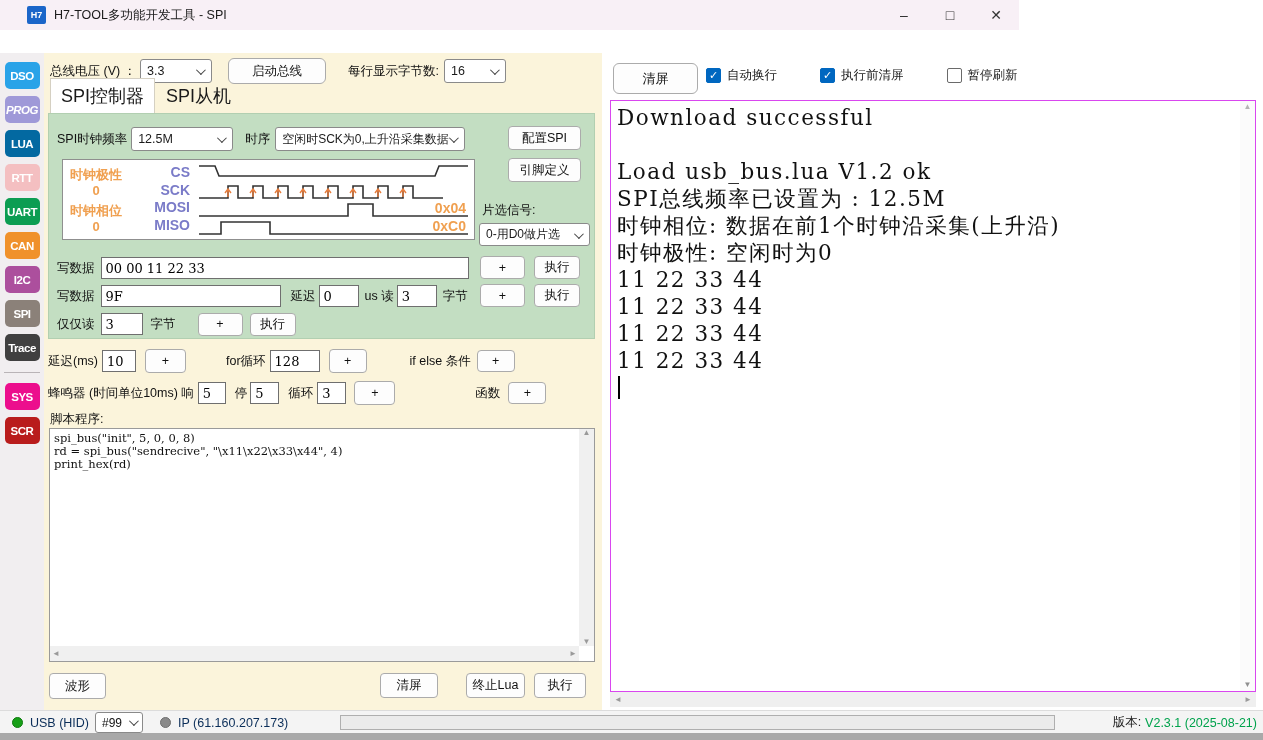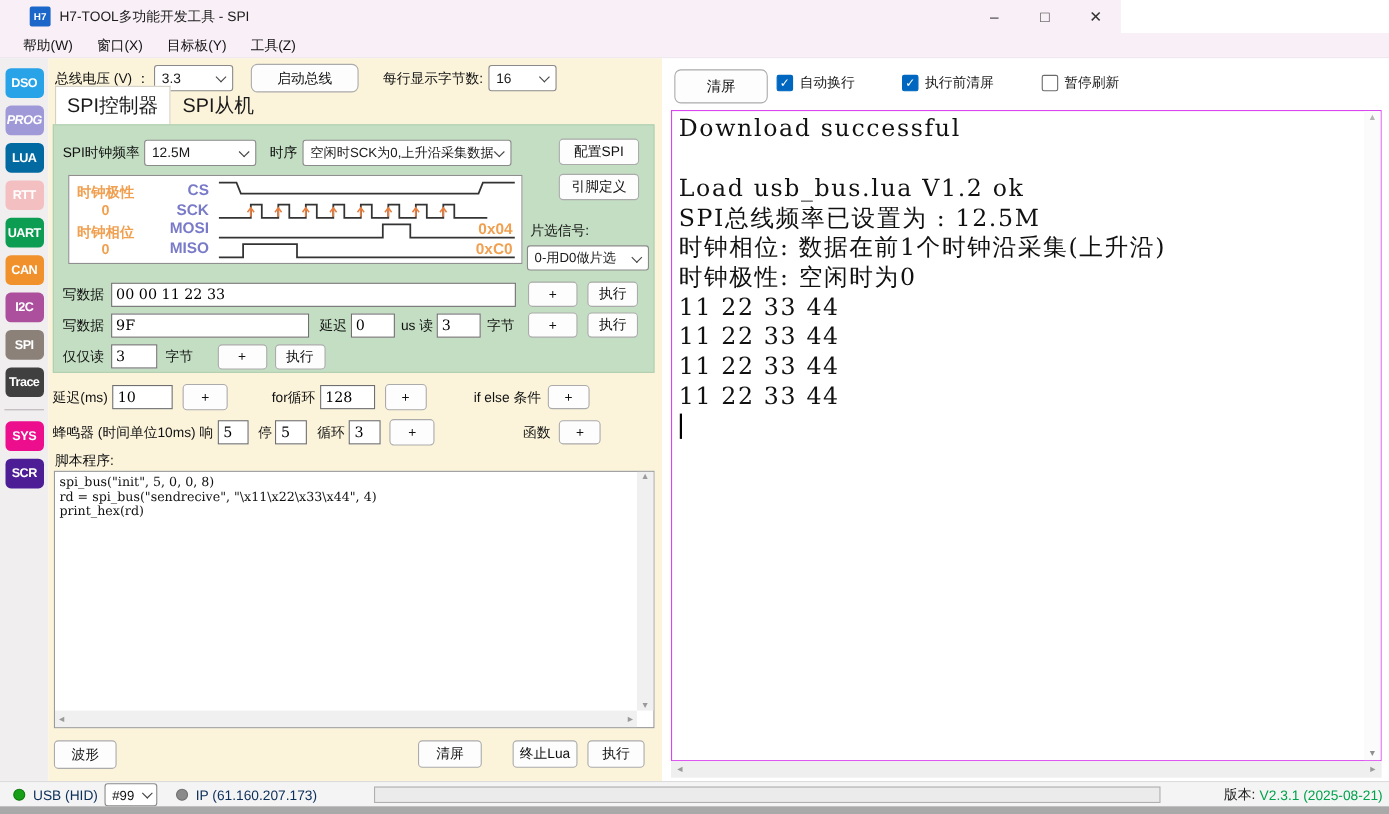--- a/index.html
+++ b/index.html
@@ -93,40 +93,34 @@
   <div class="titlebar">
     <div class="app-icon">H7</div>
     <div class="title-text">H7-TOOL多功能开发工具 - SPI</div>
     <div class="win-controls">
       <div class="win-btn">–</div>
       <div class="win-btn">□</div>
       <div class="win-btn">✕</div>
     </div>
   </div>
 
-  <div class="menubar">
-    <div class="menu-item">帮助(W)</div>
-    <div class="menu-item">窗口(X)</div>
-    <div class="menu-item">目标板(Y)</div>
-    <div class="menu-item">工具(Z)</div>
-  </div>
 
   <div class="sidebar" id="sidebar">
       <div class="side-item" style="background: rgb(41, 163, 232);">DSO</div>
       <div class="side-item" style="background: rgb(159, 153, 216); font-style: italic;">PROG</div>
       <div class="side-item" style="background: #0369a1;">LUA</div>
       <div class="side-item" style="background: rgb(244, 191, 193);">RTT</div>
       <div class="side-item" style="background: rgb(12, 157, 82);">UART</div>
       <div class="side-item" style="background: rgb(240, 145, 43);">CAN</div>
       <div class="side-item" style="background: rgb(172, 79, 157);">I2C</div>
       <div class="side-item" style="background: rgb(139, 129, 121);">SPI</div>
       <div class="side-item" style="background: #404040;">Trace</div>
       <div class="side-divider"></div>
       <div class="side-item" style="background: rgb(236, 14, 141);">SYS</div>
-      <div class="side-item" style="background: #4c1d95;">SCR</div>
+      <div class="side-item" style="background: #b91c1c;">SCR</div>
     </div>
 
   <div class="left-panel">
 
     <div class="topbar">
       <span class="label">总线电压 (V) ：</span>
       <div class="sel" style="width:72px; margin-left:4px;">
         <span>3.3</span>
           <span class="chev"></span>
       </div>
@@ -225,21 +219,21 @@
         <span class="label">仅仅读</span>
         <input class="smallin" style="margin-left: 6px; width: 42px;" value="3">
         <span class="label" style="margin-left:8px;">字节</span>
         <div class="btn" style="width:45px; height:23px; margin-left:22px;">+</div>
         <div class="btn" style="width:46px; height:23px; margin-left:7px;">执行</div>
       </div>
     </div>
 
     <div class="ctrl-row" style="top:295px; width:548px;">
       <span class="label">延迟(ms)</span>
-      <input class="smallin" style="width: 55px; margin-left: 4px;" value="10">
+      <input class="smallin" style="width: 34px; margin-left: 4px;" value="10">
       <div class="btn" style="width:41px; height:24px; margin-left:9px;">+</div>
       <span class="label" style="margin-left:40px;">for循环</span>
       <input class="smallin" style="width: 50px; margin-left: 4px;" value="128">
       <div class="btn" style="width:38px; height:24px; margin-left:9px;">+</div>
       <span class="label" style="margin-left:43px;">if else 条件</span>
       <div class="btn" style="width:38px; height:22px; margin-left:6px;">+</div>
     </div>
     <div class="ctrl-row" style="top:327px; width:548px;">
       <span class="label">蜂鸣器 (时间单位10ms) 响</span>
       <input class="smallin" style="width: 28px; margin-left: 4px;" value="5">

